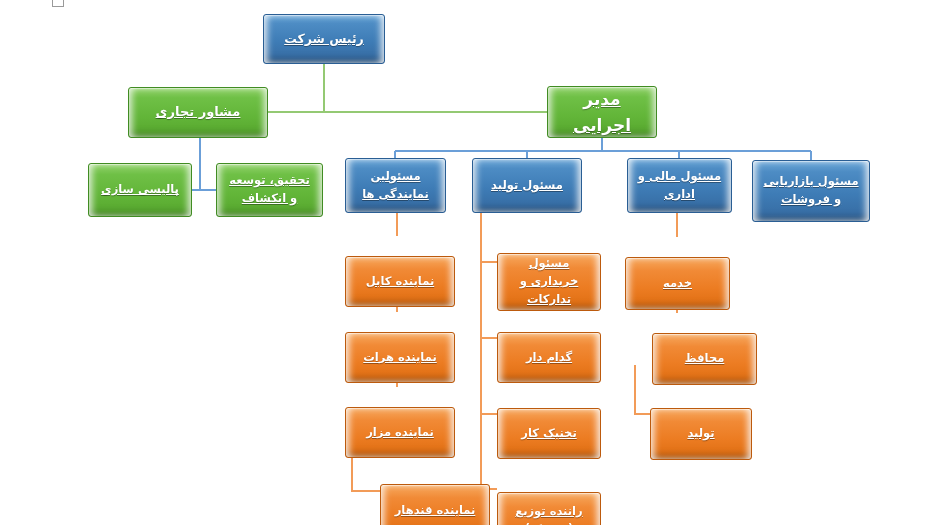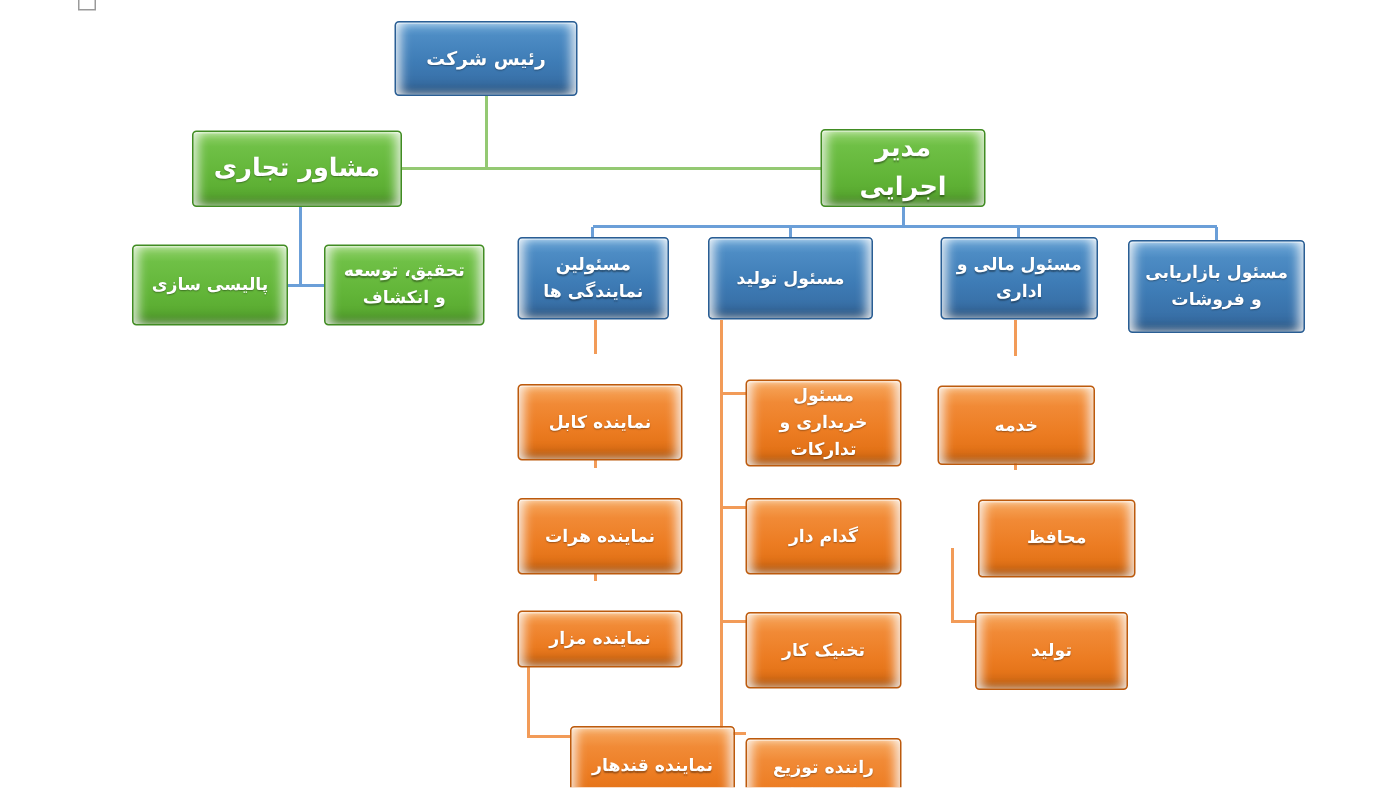--- a/index.html
+++ b/index.html
@@ -12,20 +12,21 @@
   .edge-blue{stroke:#6b9fd8;stroke-width:2;fill:none;}
   .edge-orange{stroke:#f29b58;stroke-width:2;fill:none;}
   .node{
     position:absolute;
     display:flex;align-items:center;justify-content:center;
     text-align:center;direction:rtl;
     color:#ffffff;font-weight:bold;font-size:11.5px;line-height:1.55;
     padding:14px 8px;box-sizing:border-box;border-radius:3px;
     text-shadow:0 1px 1px rgba(0,0,0,.35);
     cursor:default;
+    text-decoration:underline;
   }
   .node.blue{
     background:linear-gradient(180deg,#6fa9d9 0%,#4d8cc4 18%,#3e7cb6 55%,#35699f 100%);
     border:1px solid #2a5e94;
     box-shadow:inset 0 1px 0 rgba(255,255,255,.4),
                inset 5px 0 7px -2px rgba(255,255,255,.85),
                inset -5px 0 7px -2px rgba(255,255,255,.85),
                inset 0 -7px 9px -5px rgba(0,0,0,.4);
   }
   .node.green{
@@ -80,31 +81,31 @@
     <line class="edge-orange" x1="481" y1="338" x2="497" y2="338"></line>
     <line class="edge-orange" x1="481" y1="414" x2="497" y2="414"></line>
     <line class="edge-orange" x1="481" y1="489" x2="497" y2="489"></line>
 
     <line class="edge-orange" x1="677" y1="213" x2="677" y2="237"></line>
     <line class="edge-orange" x1="677" y1="290" x2="677" y2="313"></line>
     <polyline class="edge-orange" points="635,365 635,414 650,414"></polyline>
   </svg>
 
   <div class="node blue" style="left:263px;top:14px;width:122px;height:50px;font-size:12.5px">رئيس شرکت</div>
-  <div class="node green" style="left:128px;top:87px;width:140px;height:51px;font-size:17px">مشاور تجاری</div>
+  <div class="node green" style="left:128px;top:87px;width:140px;height:51px;font-size:13px">مشاور تجاری</div>
   <div class="node green" style="left:547px;top:86px;width:110px;height:52px;font-size:17px">مدیر اجرایی</div>
   <div class="node green" style="left:88px;top:163px;width:104px;height:54px">پالیسی سازی</div>
   <div class="node green" style="left:216px;top:163px;width:107px;height:54px">تحقیق، توسعه و انکشاف</div>
   <div class="node blue" style="left:472px;top:158px;width:110px;height:55px">مسئول تولید</div>
   <div class="node blue" style="left:345px;top:158px;width:101px;height:55px">مسئولین نمایندگی ها</div>
   <div class="node blue" style="left:627px;top:158px;width:105px;height:55px">مسئول مالی و اداری</div>
   <div class="node blue" style="left:752px;top:160px;width:118px;height:62px">مسئول بازاریابی و فروشات</div>
   <div class="node orange" style="left:345px;top:236px;width:110px;height:51px">نماینده کابل</div>
   <div class="node orange" style="left:345px;top:312px;width:110px;height:51px">نماینده هرات</div>
-  <div class="node orange" style="left:345px;top:387px;width:110px;height:38px">نماینده مزار</div>
+  <div class="node orange" style="left:345px;top:387px;width:110px;height:51px">نماینده مزار</div>
   <div class="node orange" style="left:380px;top:464px;width:110px;height:54px">نماینده قندهار</div>
   <div class="node orange" style="left:497px;top:233px;width:104px;height:58px">مسئول خریداری و تدارکات</div>
   <div class="node orange" style="left:497px;top:312px;width:104px;height:51px">گدام دار</div>
   <div class="node orange" style="left:497px;top:388px;width:104px;height:51px">تخنیک کار</div>
   <div class="node orange" style="left:497px;top:472px;width:104px;height:58px">راننده توزیع (شهرک)</div>
   <div class="node orange" style="left:625px;top:237px;width:105px;height:53px">خدمه</div>
   <div class="node orange" style="left:652px;top:313px;width:105px;height:52px">محافظ</div>
   <div class="node orange" style="left:650px;top:388px;width:102px;height:52px">تولید</div>
 
   <div class="artifact-square"></div>

